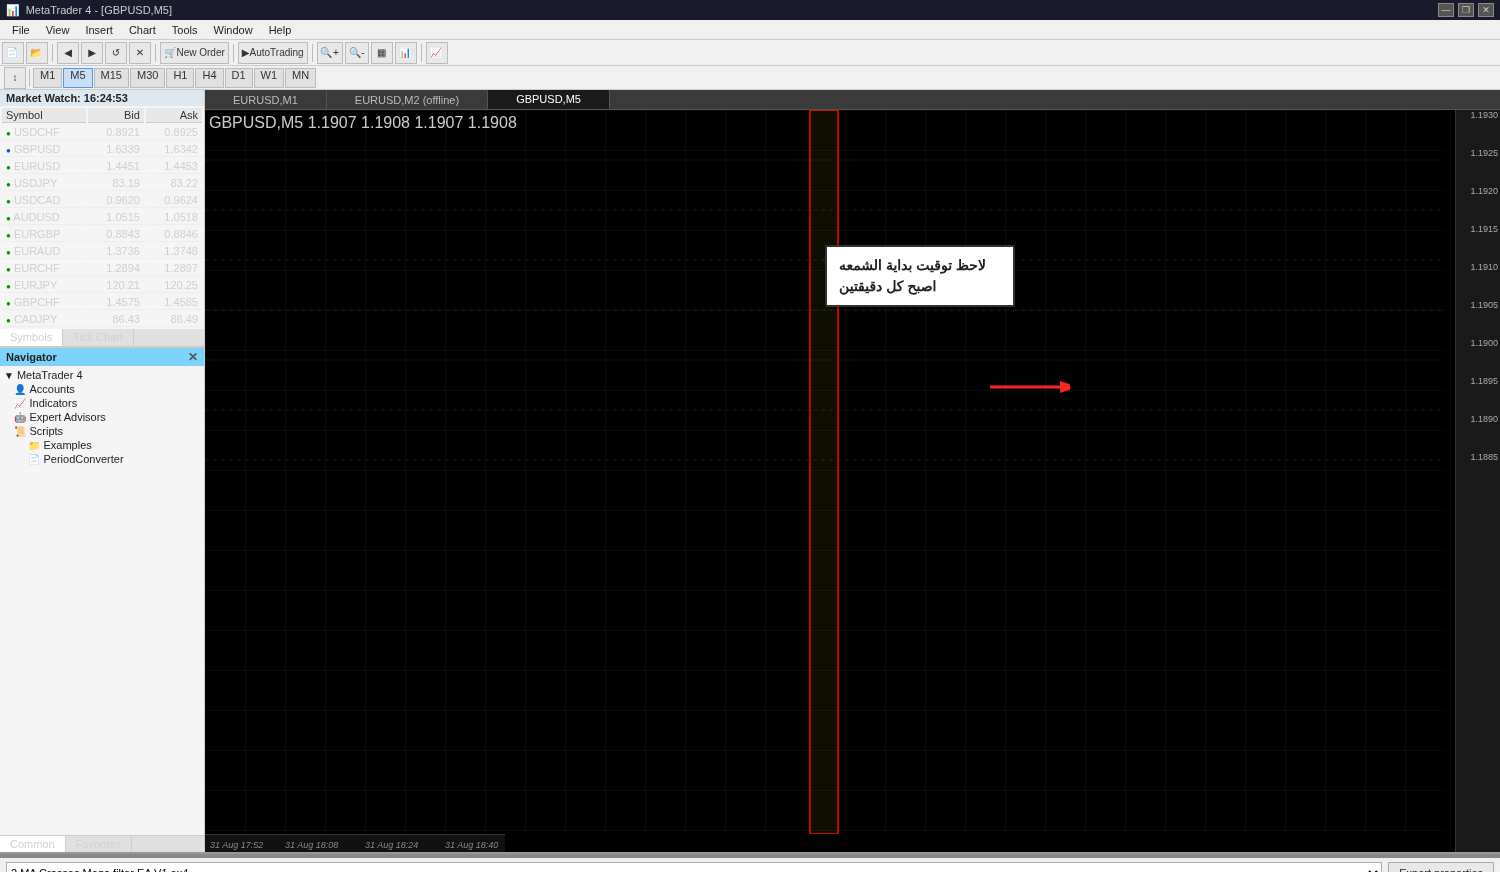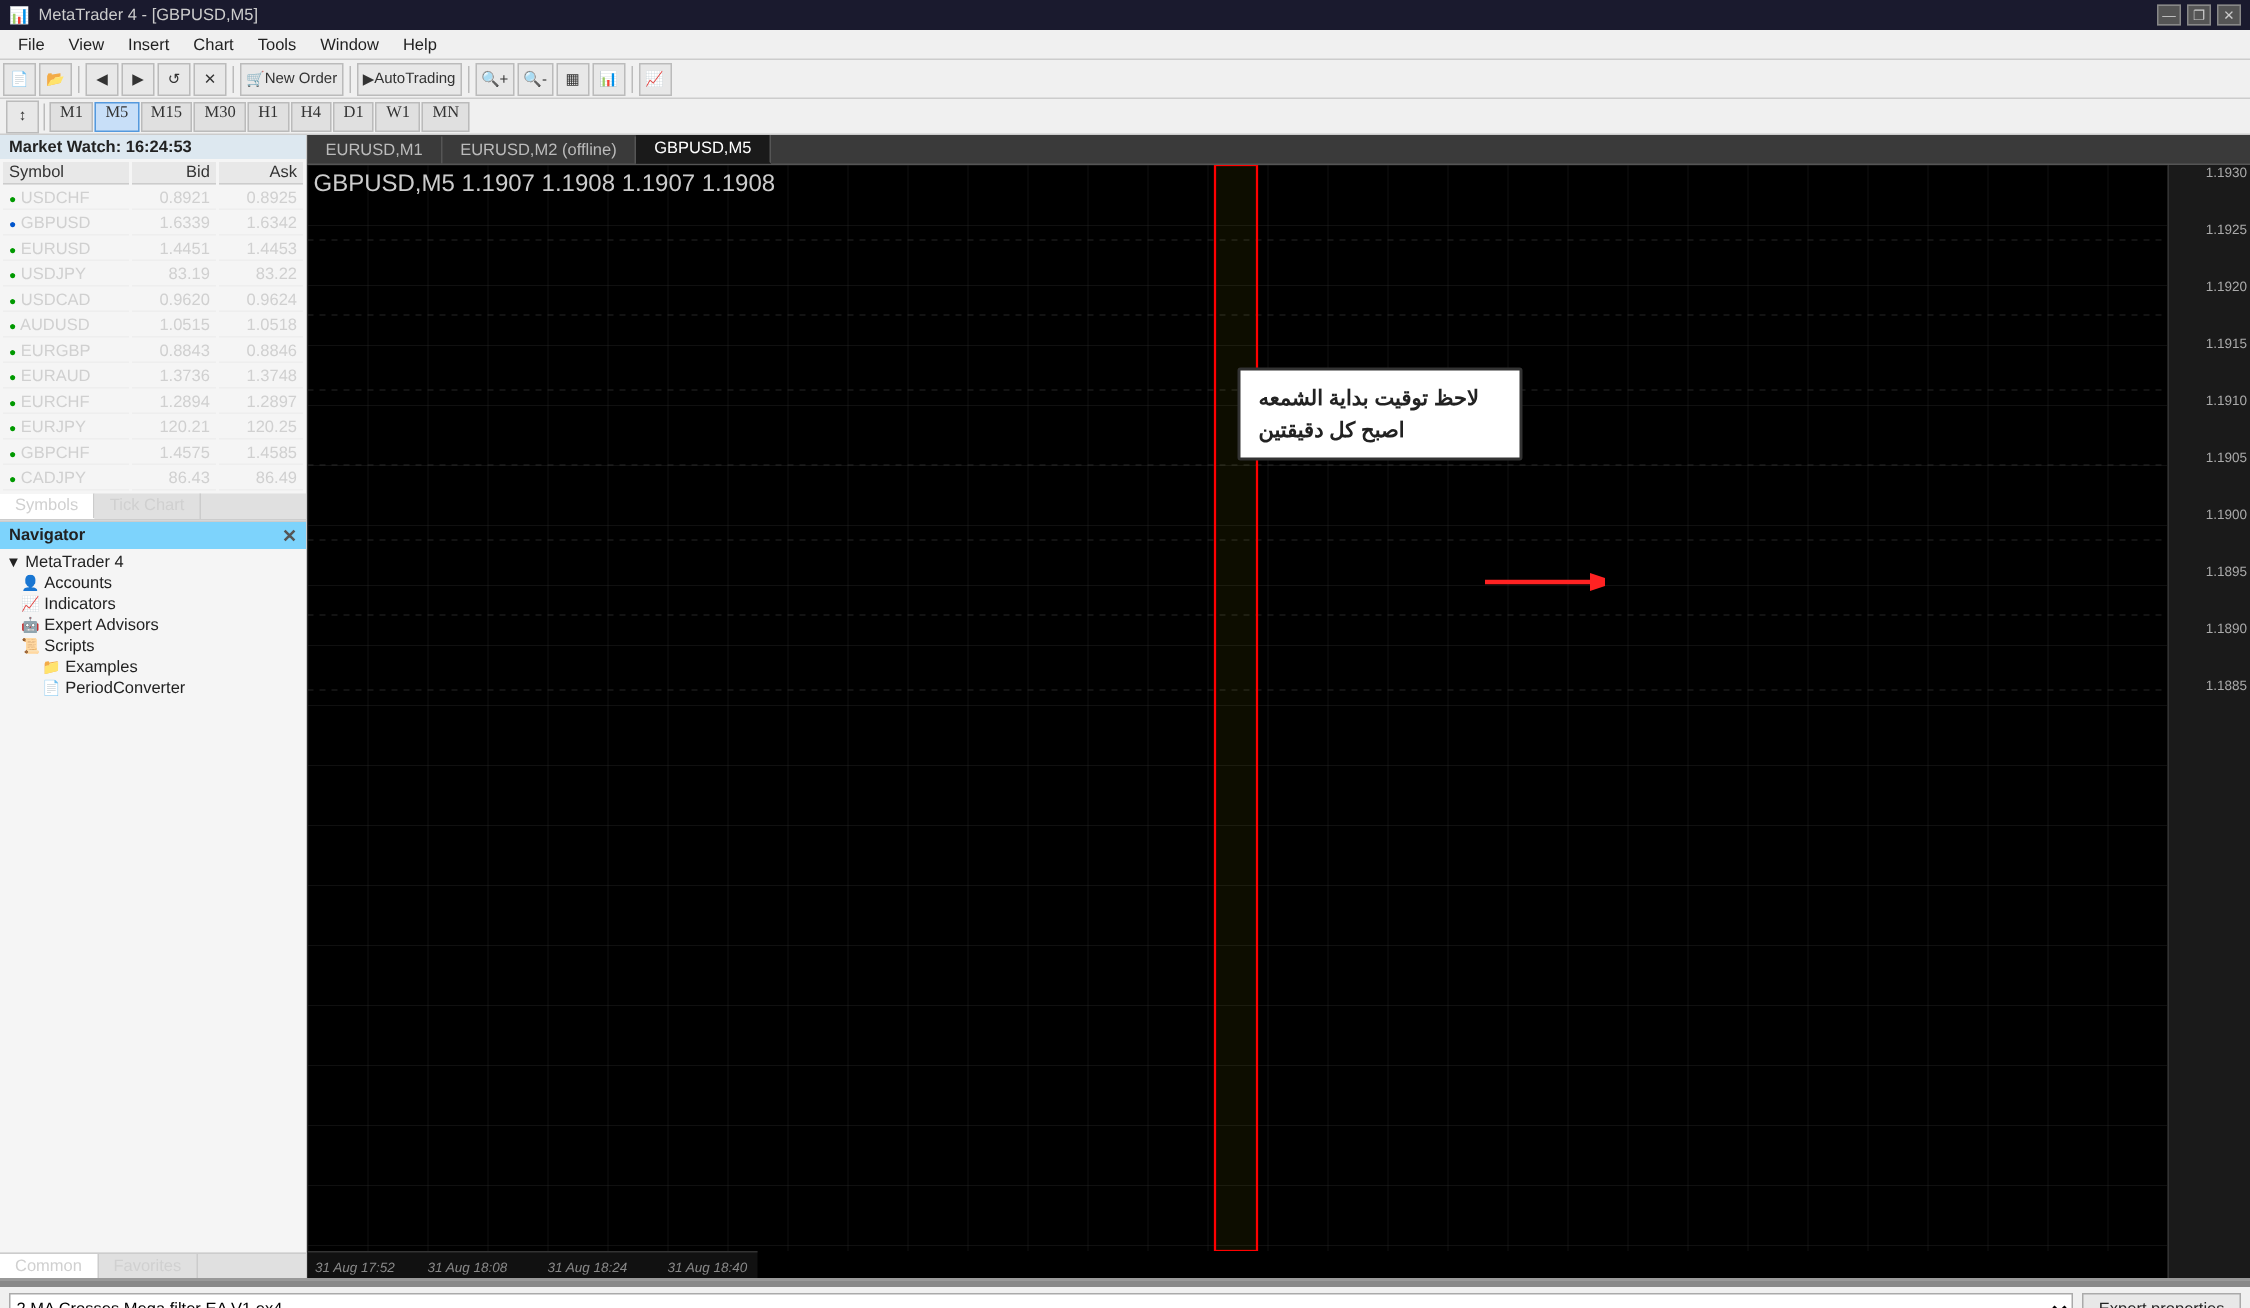--- a/index.html
+++ b/index.html
@@ -15,21 +15,21 @@
     .menu-bar { background: #f0f0f0; height: 20px; display: flex; align-items: center; padding: 0 4px; border-bottom: 1px solid #ccc; }
     .menu-item { padding: 2px 8px; color: #222; font-size: 11px; cursor: pointer; }
 
     
     .toolbar-row { background: #f0f0f0; height: 26px; display: flex; align-items: center; padding: 0 2px; border-bottom: 1px solid #ccc; gap: 2px; }
     .tb-btn { height: 22px; min-width: 22px; background: #e8e8e8; border: 1px solid #bbb; display: flex; align-items: center; justify-content: center; cursor: pointer; font-size: 10px; color: #333; padding: 0 3px; }
     .tb-sep { width: 1px; height: 18px; background: #bbb; margin: 0 2px; }
 
     
     .toolbar2 { background: #f0f0f0; height: 24px; display: flex; align-items: center; padding: 0 4px; border-bottom: 1px solid #ccc; gap: 1px; }
-    .period-btn { height: 20px; padding: 0 6px; background: #e0e0e0; border: 1px solid #bbb; font-size: 11px; color: #333; cursor: pointer; font-family: Liberation Serif, serif; }
+    .period-btn { height: 20px; padding: 0 6px; background: #e0e0e0; border: 1px solid #bbb; font-size: 11px; color: #333; cursor: pointer; }
     .period-btn.active { background: #c8dff8; border-color: #5599dd; }
 
     
     .main-area { display: flex; height: calc(872px - 20px - 20px - 26px - 24px - 20px); }
 
     
     .left-panel { width: 205px; background: #f5f5f5; border-right: 1px solid #ccc; display: flex; flex-direction: column; }
 
     
     .market-watch { flex: 0 0 auto; border-bottom: 1px solid #ccc; }
@@ -55,29 +55,29 @@
     .tree-indent2 { padding-left: 28px; }
 
     
     .bottom-tabs { display: flex; background: #e0e0e0; border-top: 1px solid #ccc; }
     .bottom-tab { padding: 2px 10px; font-size: 11px; cursor: pointer; border-right: 1px solid #ccc; }
     .bottom-tab.active { background: white; }
 
     
     .chart-area { flex: 1; display: flex; flex-direction: column; background: #1a1a1a; position: relative; }
     .chart-tabs { display: flex; background: #3a3a3a; border-bottom: 1px solid #555; align-items: center; }
-    .chart-tab { padding: 3px 12px; font-size: 11px; color: #bbb; cursor: pointer; border-right: 1px solid #555; }
+    .chart-tab { padding: 3px 28px; font-size: 11px; color: #bbb; cursor: pointer; border-right: 1px solid #555; }
     .chart-tab.active { background: #1a1a1a; color: white; border-bottom: 1px solid #1a1a1a; }
 
     
     .price-chart { flex: 1; position: relative; overflow: hidden; background: #000; }
     .chart-title { position: absolute; top: 4px; left: 4px; color: #ccc; font-size: 16px; z-index: 10; }
 
     
-    .price-axis { position: absolute; right: 0; top: 0; width: 55px; height: 100%; background: #1a1a1a; border-left: 1px solid #333; }
+    .price-axis { position: absolute; right: 0; top: 0; width: 45px; height: 100%; background: #1a1a1a; border-left: 1px solid #333; }
 
     
     .annotation-box { position: absolute; background: white; border: 2px solid #333; padding: 8px 12px; text-align: left; font-size: 14px; font-weight: bold; color: #222; direction: rtl; line-height: 1.5; z-index: 20; border-radius: 2px; }
 
     
     .time-axis { height: 18px; background: #1a1a1a; border-top: 1px solid #333; position: relative; }
 
     
     .bottom-panel { height: 235px; background: #f5f5f5; border-top: 2px solid #999; display: flex; flex-direction: column; }
     .st-btn { height: 22px; padding: 0 10px; background: #e8e8e8; border: 1px solid #aaa; font-size: 11px; cursor: pointer; color: #222; }

